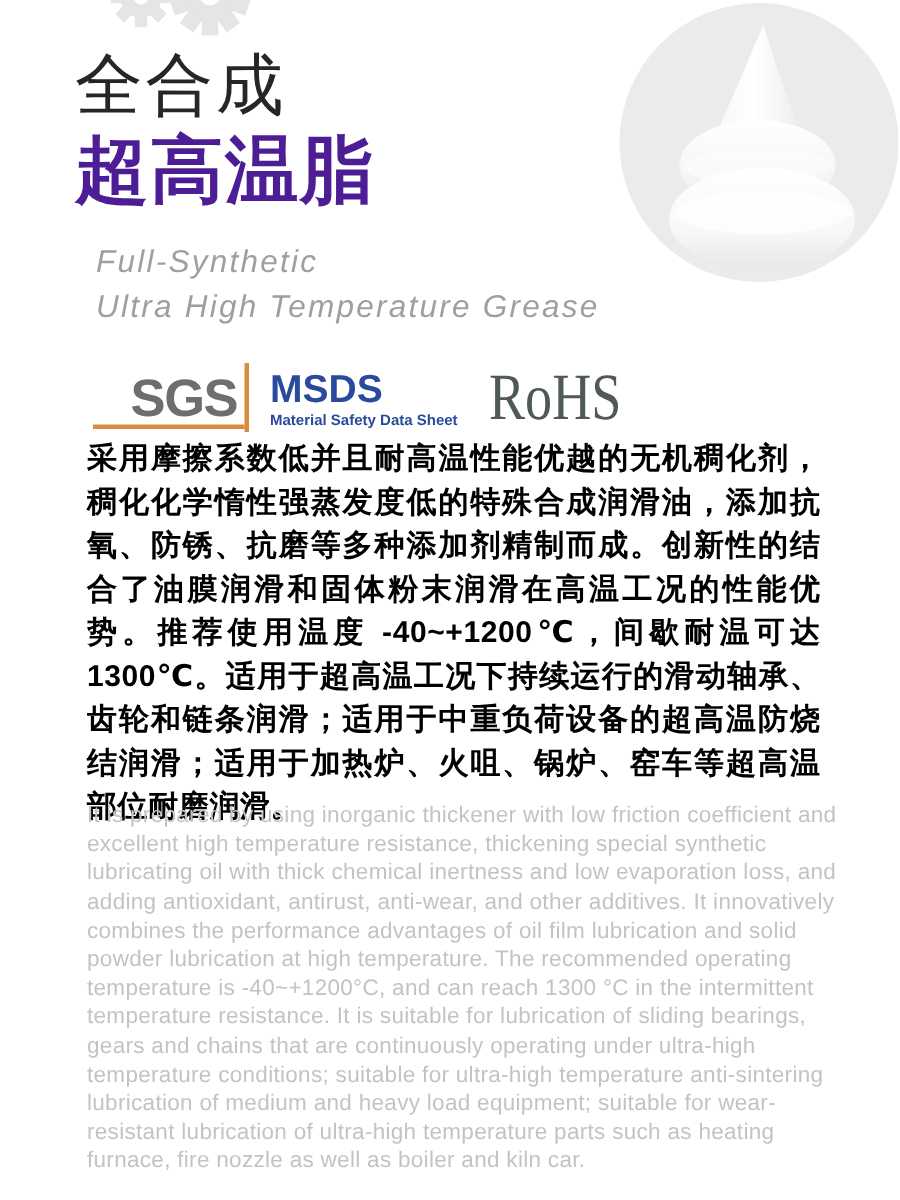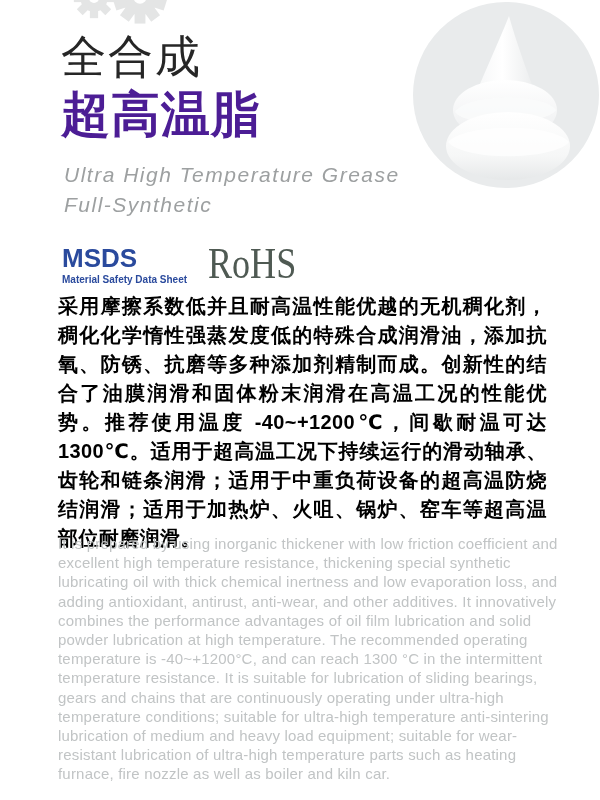--- a/index.html
+++ b/index.html
@@ -22,21 +22,21 @@
 
   
   .product-circle {
     position: absolute; left: 413px; top: 2px;
     width: 186px; height: 186px; border-radius: 50%;
     background: #e9ebec;
   }
   .product-circle svg { position: absolute; left: 22px; top: 6px; }
 
   
-  .title-block { position: absolute; left: 61px; top: 28px; }
+  .title-block { position: absolute; left: 50px; top: 28px; }
   .title-cn-1 {
     font-size: 45px; line-height: 57px; font-weight: 500;
     color: #262626; letter-spacing: 2px; white-space: nowrap;
   }
   .title-cn-2 {
     font-size: 49px; line-height: 58px; font-weight: 900;
     color: #4c1d95; letter-spacing: 1px; white-space: nowrap;
   }
   .subtitle-block { position: absolute; left: 64px; top: 160px; }
   .subtitle-line {
@@ -155,25 +155,30 @@
     <ellipse cx="73" cy="138" rx="62" ry="34" fill="url(#blobG2)"></ellipse>
     <path d="M13,134 C28,116 116,114 134,134 C120,152 30,154 13,134 Z" fill="#ffffff" opacity="0.7"></path>
   </svg>
 </div>
 
 <div class="title-block">
   <div class="title-cn-1">全合成</div>
   <div class="title-cn-2">超高温脂</div>
 </div>
 <div class="subtitle-block">
+  <div class="subtitle-line">Full-Synthetic</div>
   <div class="subtitle-line">Ultra High Temperature Grease</div>
-  <div class="subtitle-line">Full-Synthetic</div>
 </div>
 
 <div class="logos">
+  <div class="sgs-logo">
+    <span class="sgs-text">SGS</span>
+    <span class="sgs-underline"></span>
+    <span class="sgs-rightbar"></span>
+  </div>
   <div class="msds-logo">
     <div class="msds-text">MSDS</div>
     <div class="msds-sub">Material Safety Data Sheet</div>
   </div>
   <div class="rohs-logo">RoHS</div>
 </div>
 
 <p class="desc-cn">采用摩擦系数低并且耐高温性能优越的无机稠化剂，稠化化学惰性强蒸发度低的特殊合成润滑油，添加抗氧、防锈、抗磨等多种添加剂精制而成。创新性的结合了油膜润滑和固体粉末润滑在高温工况的性能优势。推荐使用温度 -40~+1200℃，间歇耐温可达 1300℃。适用于超高温工况下持续运行的滑动轴承、齿轮和链条润滑；适用于中重负荷设备的超高温防烧结润滑；适用于加热炉、火咀、锅炉、窑车等超高温部位耐磨润滑。</p>
 
 <p class="desc-en">It is prepared by using inorganic thickener with low friction coefficient and excellent high temperature resistance, thickening special synthetic lubricating oil with thick chemical inertness and low evaporation loss, and adding antioxidant, antirust, anti-wear, and other additives. It innovatively combines the performance advantages of oil film lubrication and solid powder lubrication at high temperature. The recommended operating temperature is -40~+1200°C, and can reach 1300 °C in the intermittent temperature resistance. It is suitable for lubrication of sliding bearings, gears and chains that are continuously operating under ultra-high temperature conditions; suitable for ultra-high temperature anti-sintering lubrication of medium and heavy load equipment; suitable for wear-resistant lubrication of ultra-high temperature parts such as heating furnace, fire nozzle as well as boiler and kiln car.</p>

